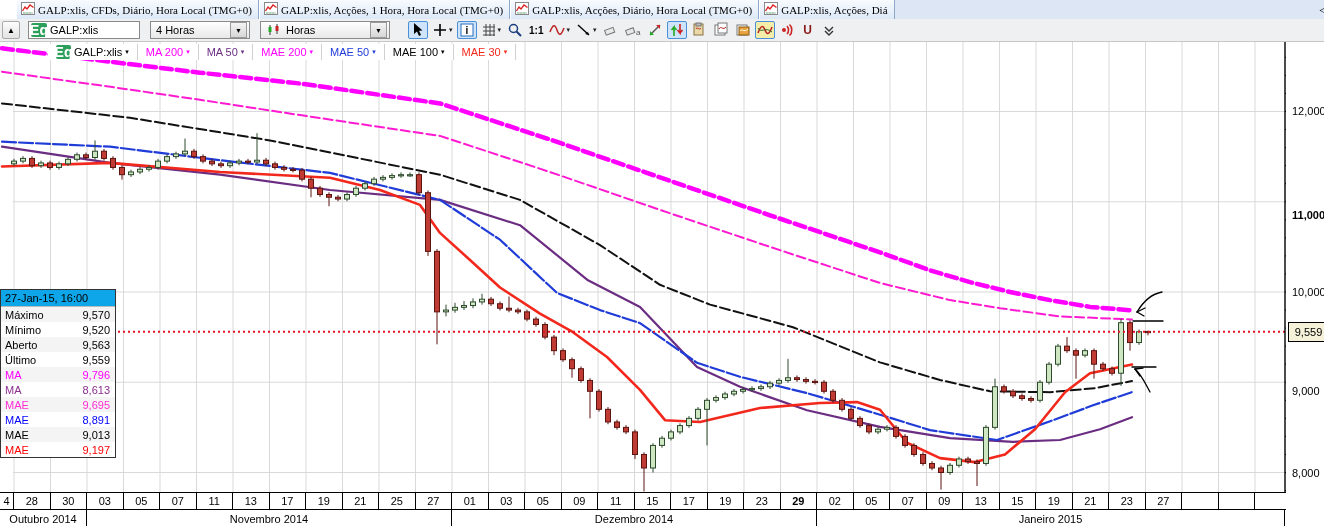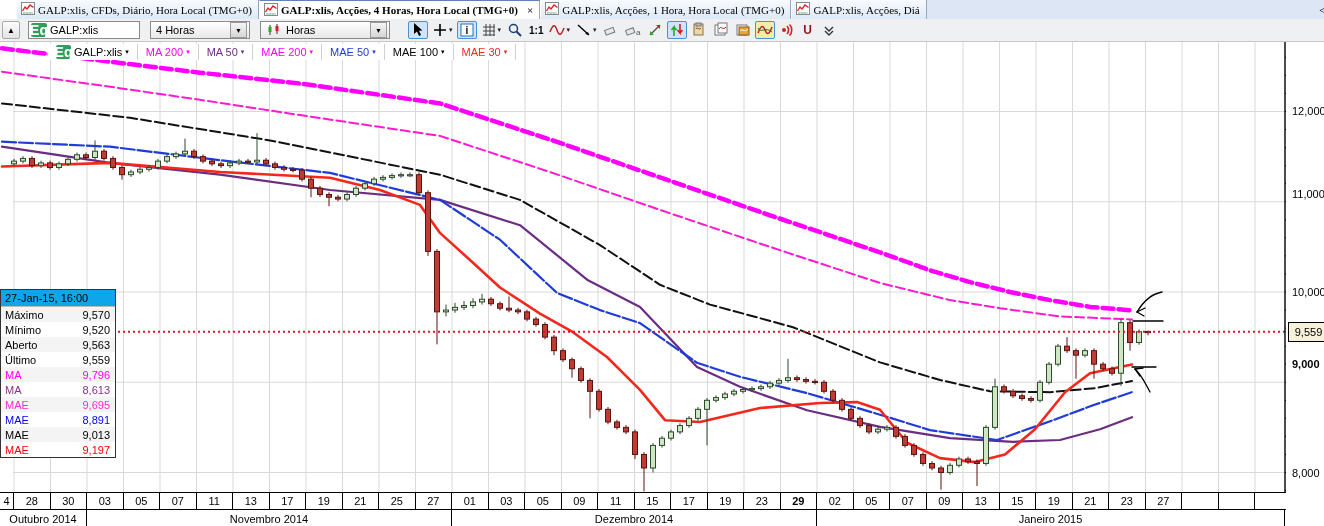--- a/index.html
+++ b/index.html
@@ -70,36 +70,35 @@
 
   <div id="tabbar">
       <div class="tab">
         <span><svg class="tabicon" width="14" height="13" viewBox="0 0 14 13">
             <rect x="0.5" y="0.5" width="13" height="12" fill="#fff" stroke="#888"></rect>
             <polyline points="1.5,9 4,5 6,7 9,3 12.5,5.5" fill="none" stroke="#d22" stroke-width="1.3"></polyline>
             <path d="M2 11 h10 M3 10.2 v1.6 M6 10.2 v1.6 M9 10.2 v1.6" stroke="#7a8" stroke-width="0.7"></path>
           </svg></span>
         <span>GALP:xlis, CFDs, Diário, Hora Local (TMG+0)</span>
       </div>
-      <div class="tab active">
-        <span><svg class="tabicon" width="14" height="13" viewBox="0 0 14 13">
-            <rect x="0.5" y="0.5" width="13" height="12" fill="#fff" stroke="#888"></rect>
-            <polyline points="1.5,9 4,5 6,7 9,3 12.5,5.5" fill="none" stroke="#d22" stroke-width="1.3"></polyline>
-            <path d="M2 11 h10 M3 10.2 v1.6 M6 10.2 v1.6 M9 10.2 v1.6" stroke="#7a8" stroke-width="0.7"></path>
-          </svg></span>
-        <span>GALP:xlis, Acções, 4 Horas, Hora Local (TMG+0)</span>
-        <span class="close">×</span>
-      </div>
       <div class="tab">
         <span><svg class="tabicon" width="14" height="13" viewBox="0 0 14 13">
             <rect x="0.5" y="0.5" width="13" height="12" fill="#fff" stroke="#888"></rect>
             <polyline points="1.5,9 4,5 6,7 9,3 12.5,5.5" fill="none" stroke="#d22" stroke-width="1.3"></polyline>
             <path d="M2 11 h10 M3 10.2 v1.6 M6 10.2 v1.6 M9 10.2 v1.6" stroke="#7a8" stroke-width="0.7"></path>
           </svg></span>
         <span>GALP:xlis, Acções, 1 Hora, Hora Local (TMG+0)</span>
+      </div>
+      <div class="tab">
+        <span><svg class="tabicon" width="14" height="13" viewBox="0 0 14 13">
+            <rect x="0.5" y="0.5" width="13" height="12" fill="#fff" stroke="#888"></rect>
+            <polyline points="1.5,9 4,5 6,7 9,3 12.5,5.5" fill="none" stroke="#d22" stroke-width="1.3"></polyline>
+            <path d="M2 11 h10 M3 10.2 v1.6 M6 10.2 v1.6 M9 10.2 v1.6" stroke="#7a8" stroke-width="0.7"></path>
+          </svg></span>
+        <span>GALP:xlis, Acções, Diário, Hora Local (TMG+0)</span>
       </div>
       <div class="tab">
         <span><svg class="tabicon" width="14" height="13" viewBox="0 0 14 13">
             <rect x="0.5" y="0.5" width="13" height="12" fill="#fff" stroke="#888"></rect>
             <polyline points="1.5,9 4,5 6,7 9,3 12.5,5.5" fill="none" stroke="#d22" stroke-width="1.3"></polyline>
             <path d="M2 11 h10 M3 10.2 v1.6 M6 10.2 v1.6 M9 10.2 v1.6" stroke="#7a8" stroke-width="0.7"></path>
           </svg></span>
         <span>GALP:xlis, Acções, Diá</span>
       </div>
       <div id="tabscroll">
@@ -963,20 +962,20 @@
     <div id="monthrow">
         <div class="monthcell" style="width: 87px;">Outubro 2014</div>
         <div class="monthcell" style="width: 365px;">Novembro 2014</div>
         <div class="monthcell" style="width: 365px;">Dezembro 2014</div>
         <div class="monthcell" style="width: 468px;">Janeiro 2015</div>
       </div>
   </div>
 
   <div id="yaxis">
       <div class="ylab" style="top: 69.4946px;">12,000</div>
-      <div class="ylab" style="top: 152px;">11,000</div>
+      <div class="ylab" style="top: 173px; font-weight: bold;">11,000</div>
       <div class="ylab" style="top: 250px;">10,000</div>
-      <div class="ylab" style="top: 322px; font-weight: bold;">9,000</div>
+      <div class="ylab" style="top: 349px;">9,000</div>
       <div class="ylab" style="top: 430.505px;">8,000</div>
       <div id="pricetag" style="top: 279.801px;">9,559</div>
     </div>
 
 </div>
 
 </body></html>

